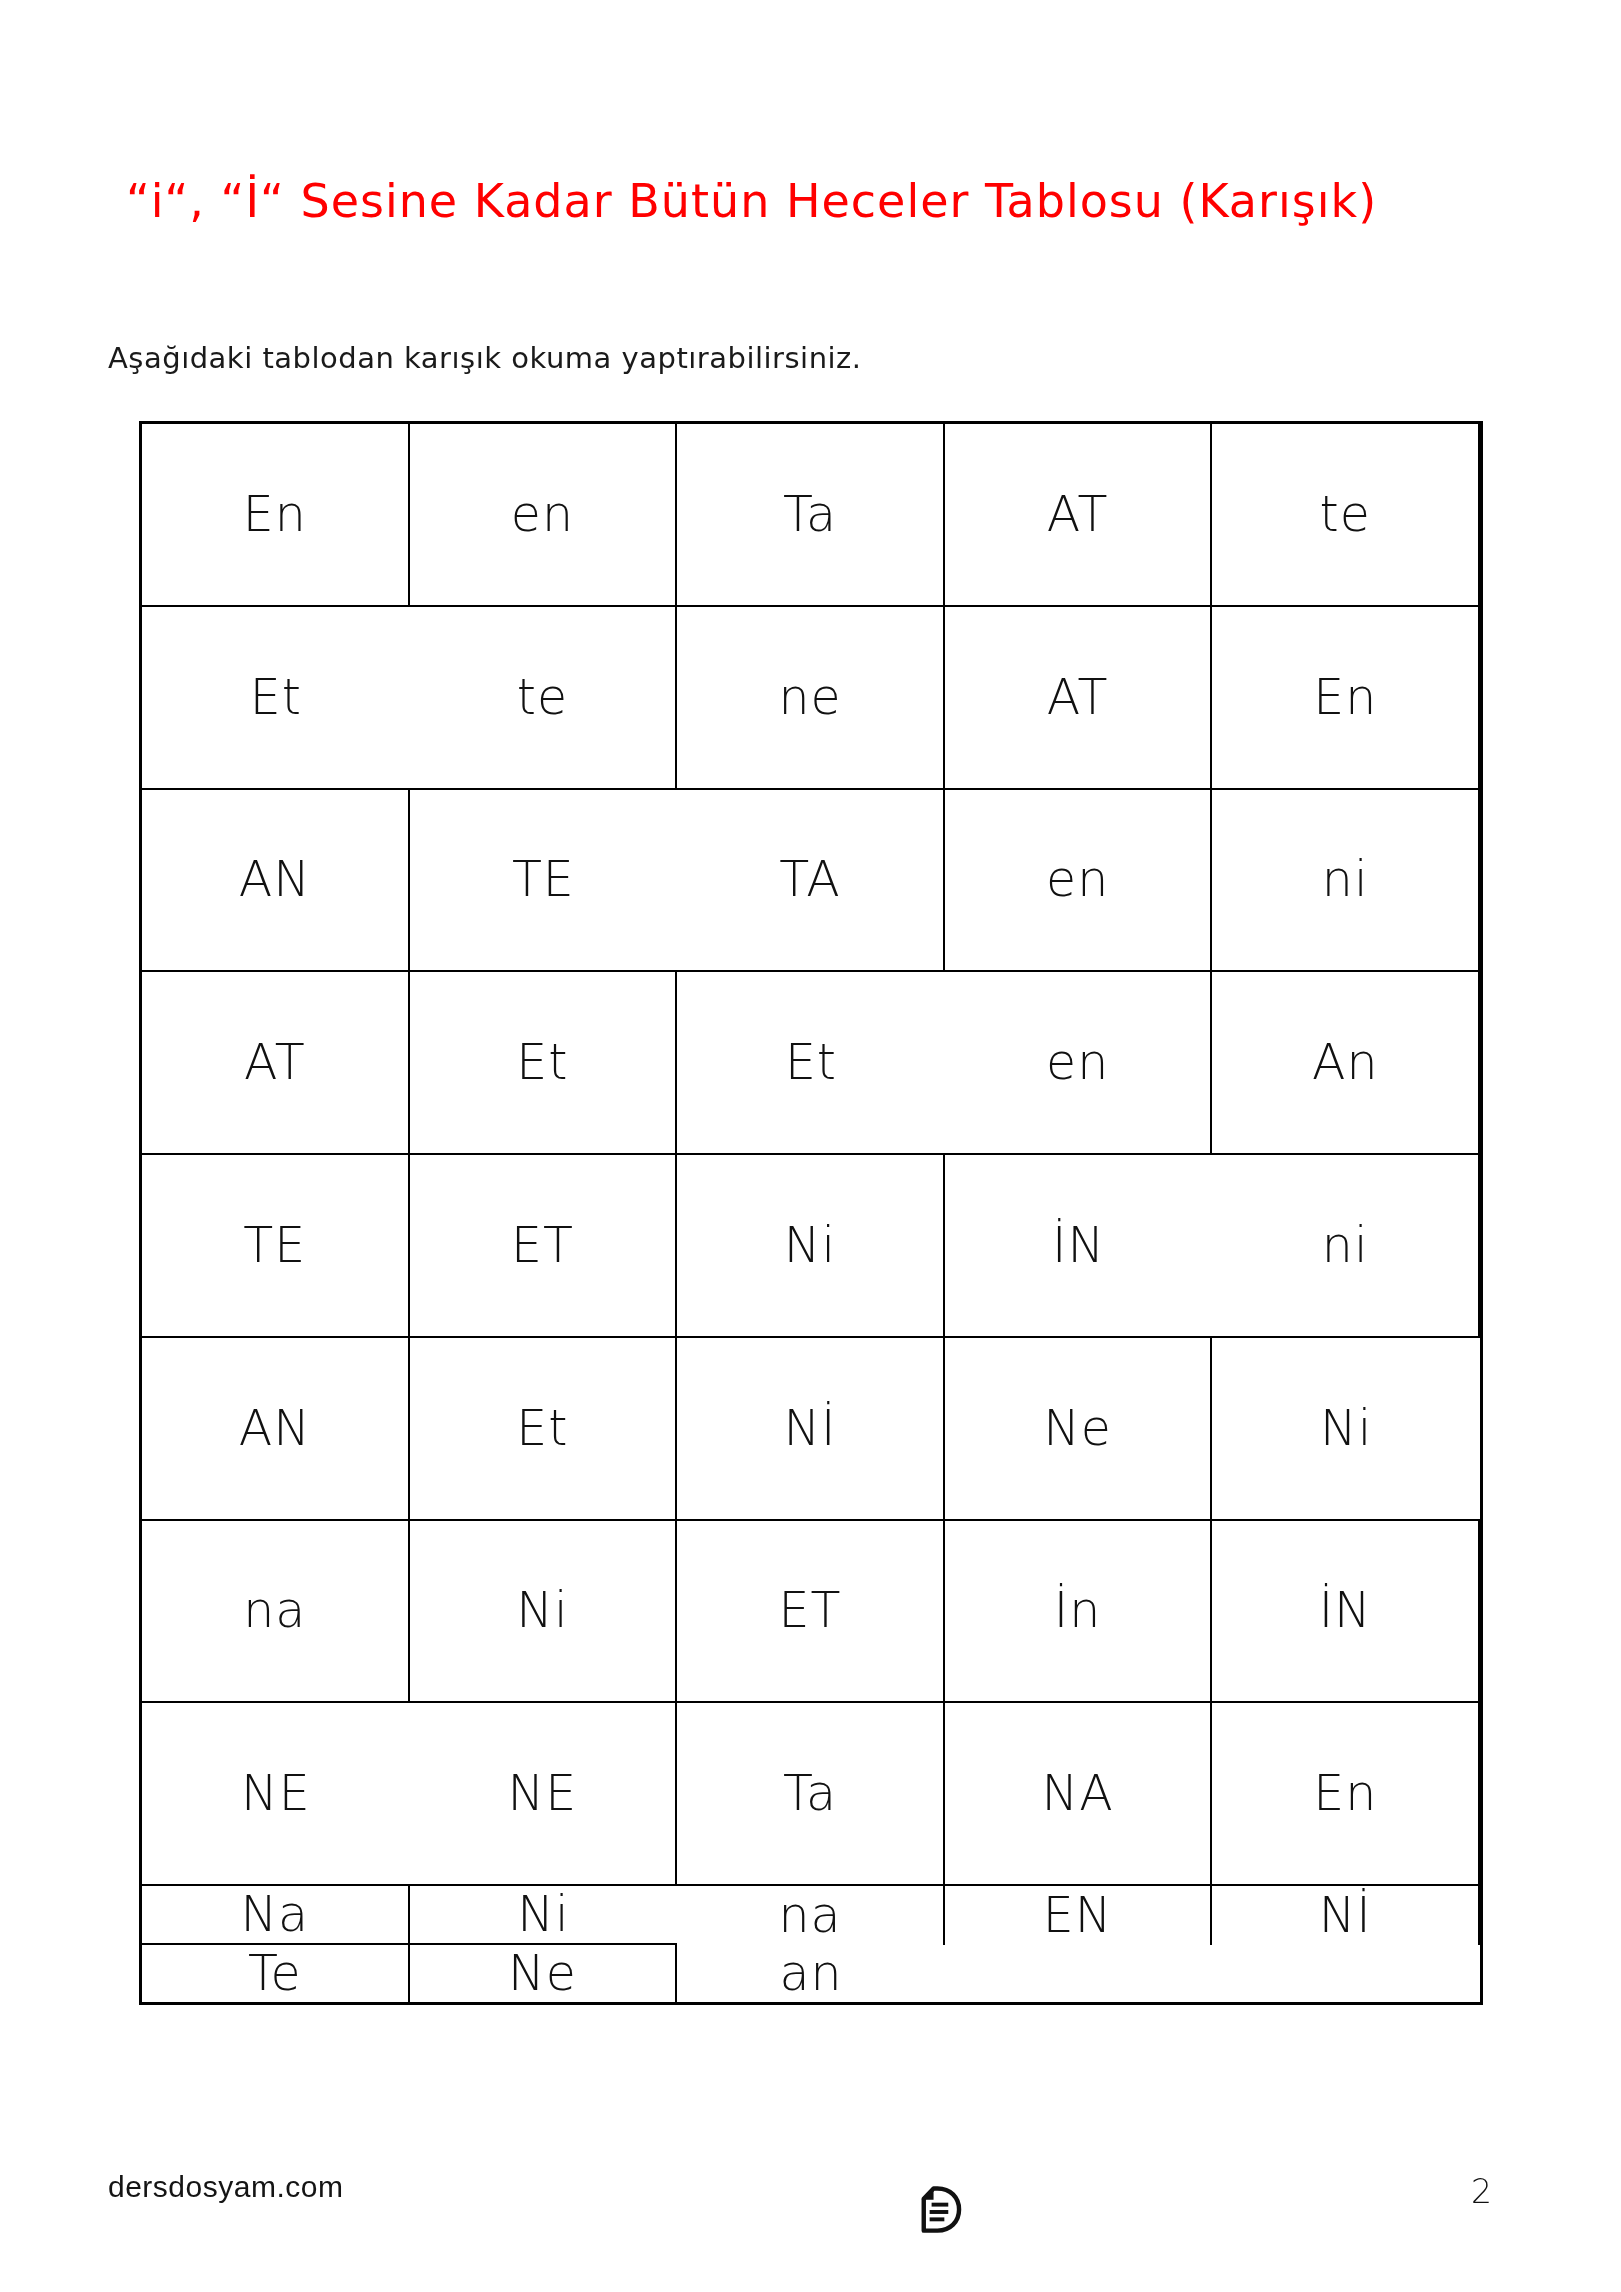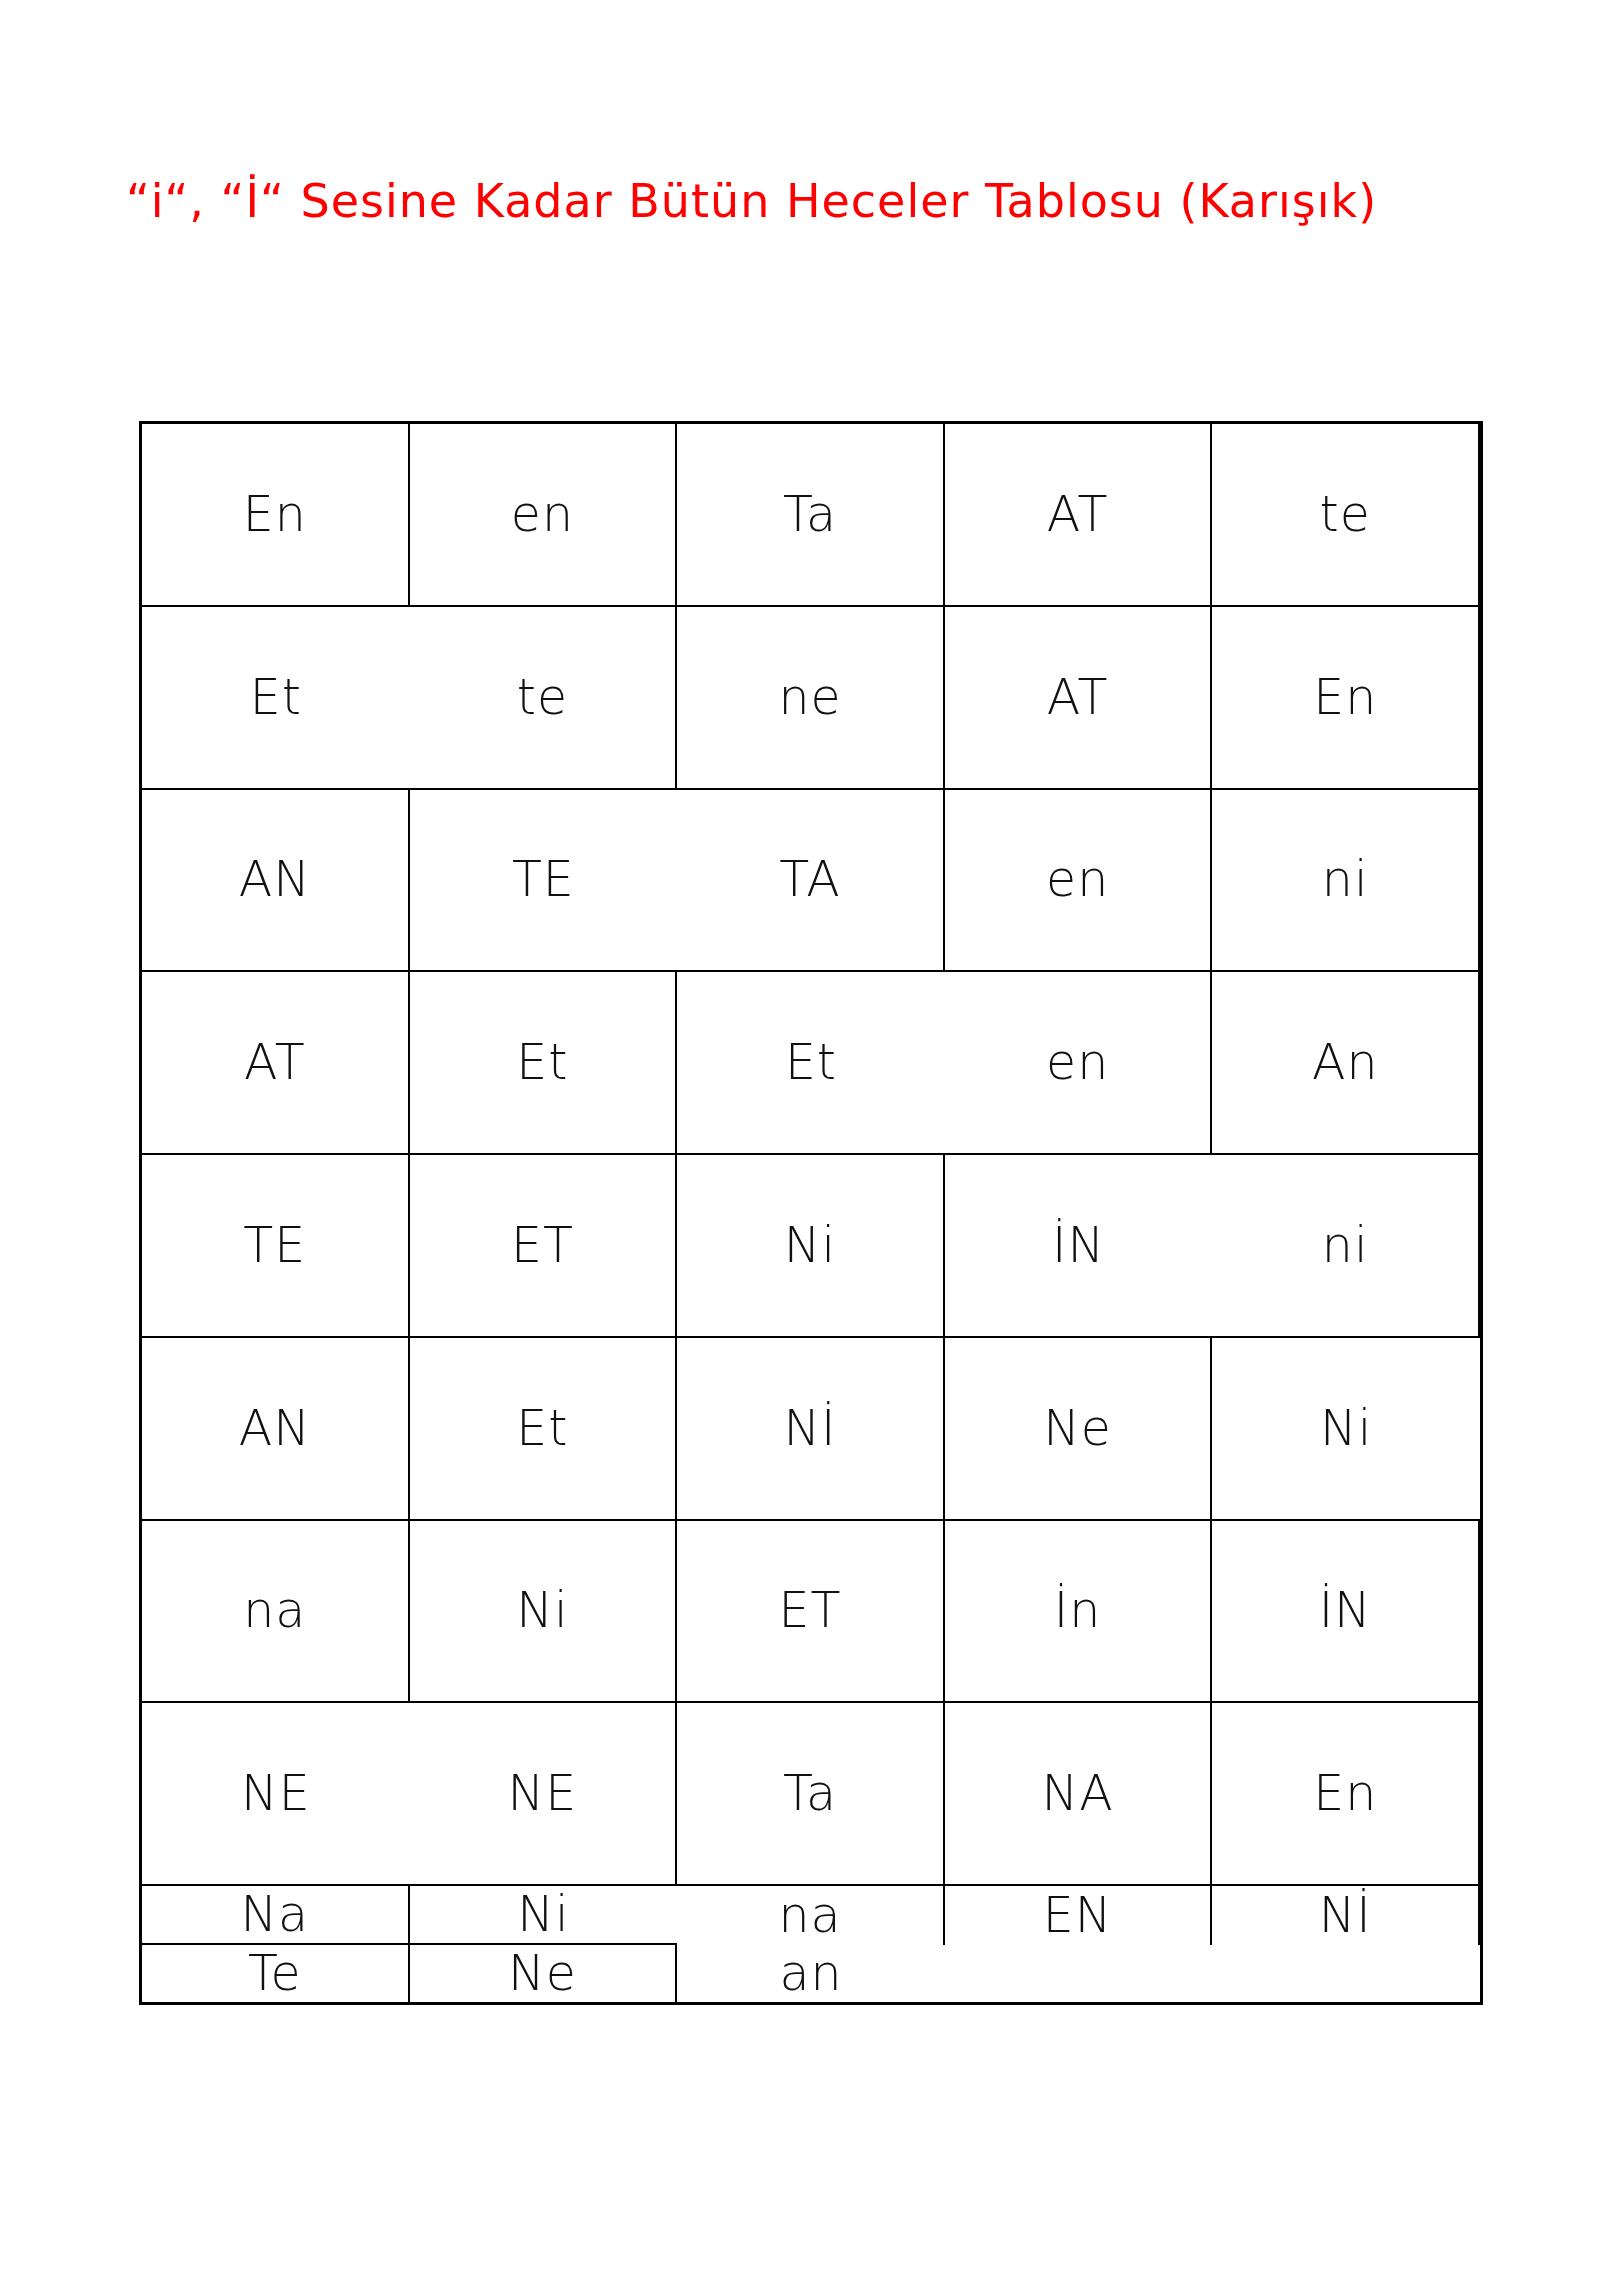--- a/index.html
+++ b/index.html
@@ -90,20 +90,21 @@
     margin-top: 2px;
   }
 </style>
 </head>
 <body>
 
 <div class="page">
 
   <h1 class="title">“i“, “İ“ Sesine Kadar Bütün Heceler Tablosu (Karışık)</h1>
 
+  <p class="subtitle">Aşağıdaki tablodan karışık okuma yaptırabilirsiniz.</p>
 
   <div class="grid">
     <div class="cell">En</div>
     <div class="cell">en</div>
     <div class="cell">Ta</div>
     <div class="cell">AT</div>
     <div class="cell">te</div>
     <div class="cell">Et</div>
     <div class="cell">te</div>
     <div class="cell">ne</div>
@@ -142,15 +143,28 @@
     <div class="cell">Na</div>
     <div class="cell">Ni</div>
     <div class="cell">na</div>
     <div class="cell">EN</div>
     <div class="cell">Nİ</div>
     <div class="cell">Te</div>
     <div class="cell">Ne</div>
     <div class="cell">an</div>
   </div>
 
+  <div class="footer">
+    <span class="site">dersdosyam.com</span>
+    <span class="logo">
+      <svg width="51" height="55" viewBox="0 0 52 56" xmlns="http://www.w3.org/2000/svg">
+        <path d="M13 15 L23 4.5 L27 4.5 C40 4.5 49 13.5 49 26 C49 38.5 40 47.5 27 47.5 L13 47.5 Z" fill="none" stroke="#111111" stroke-width="4.5" stroke-linejoin="round"></path>
+        <path d="M13 15 L22 15 L22 5.5 Z" fill="#111111" stroke="#111111" stroke-width="2"></path>
+        <line x1="21" y1="21" x2="38" y2="21" stroke="#111111" stroke-width="4"></line>
+        <line x1="19" y1="28.5" x2="38" y2="28.5" stroke="#111111" stroke-width="4"></line>
+        <line x1="19" y1="36" x2="34" y2="36" stroke="#111111" stroke-width="4"></line>
+      </svg>
+    </span>
+    <span class="pagenum">2</span>
+  </div>
 
 </div>
 
 
 </body></html>

